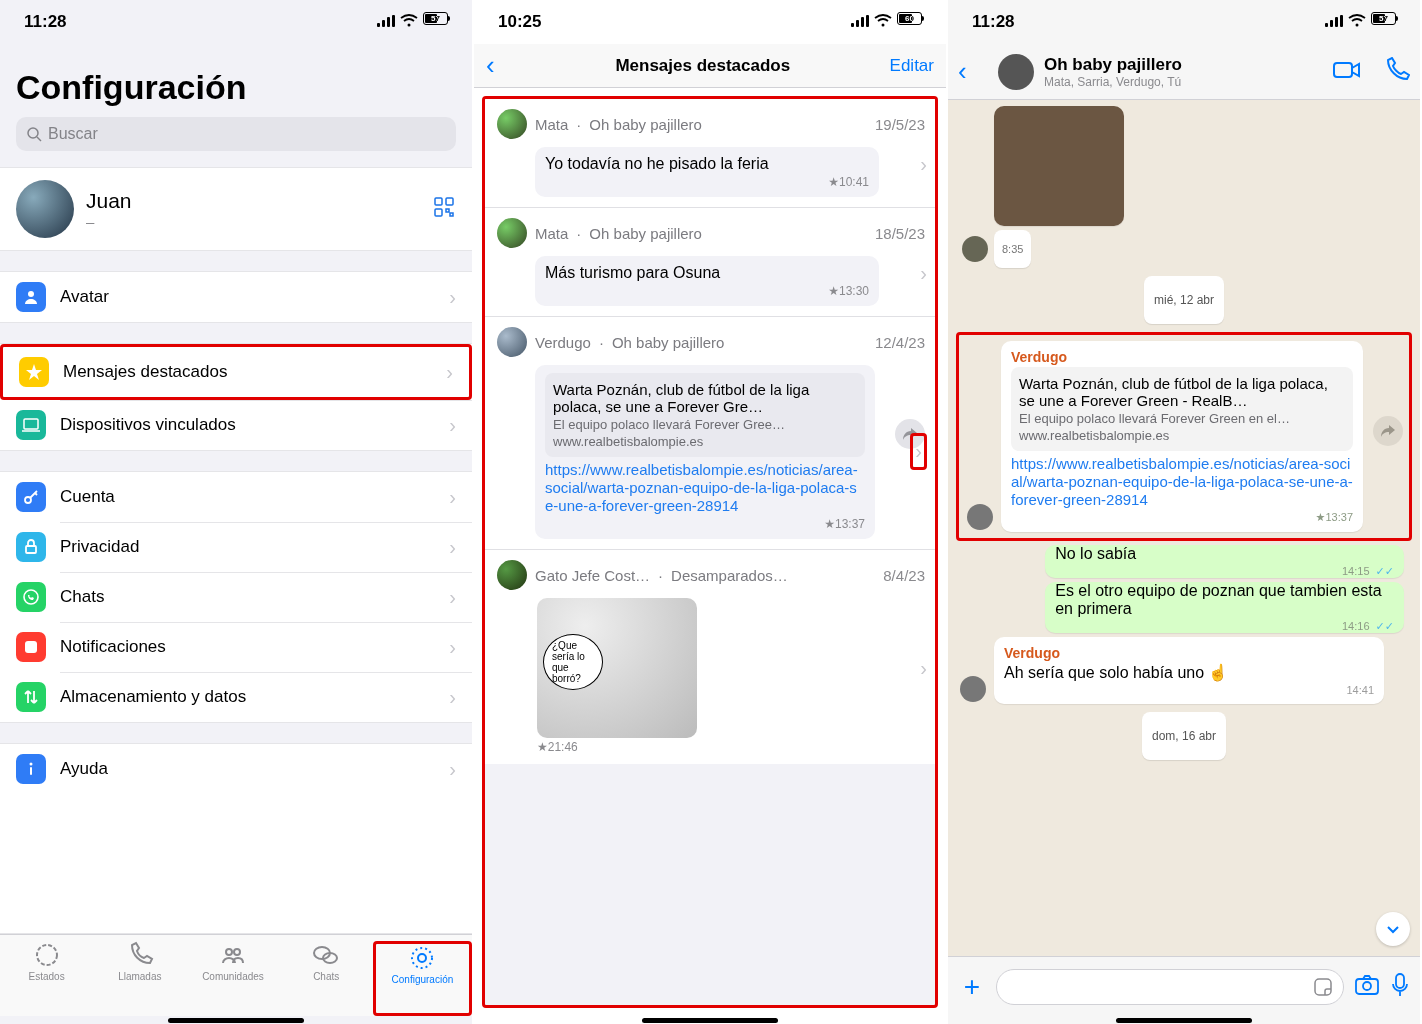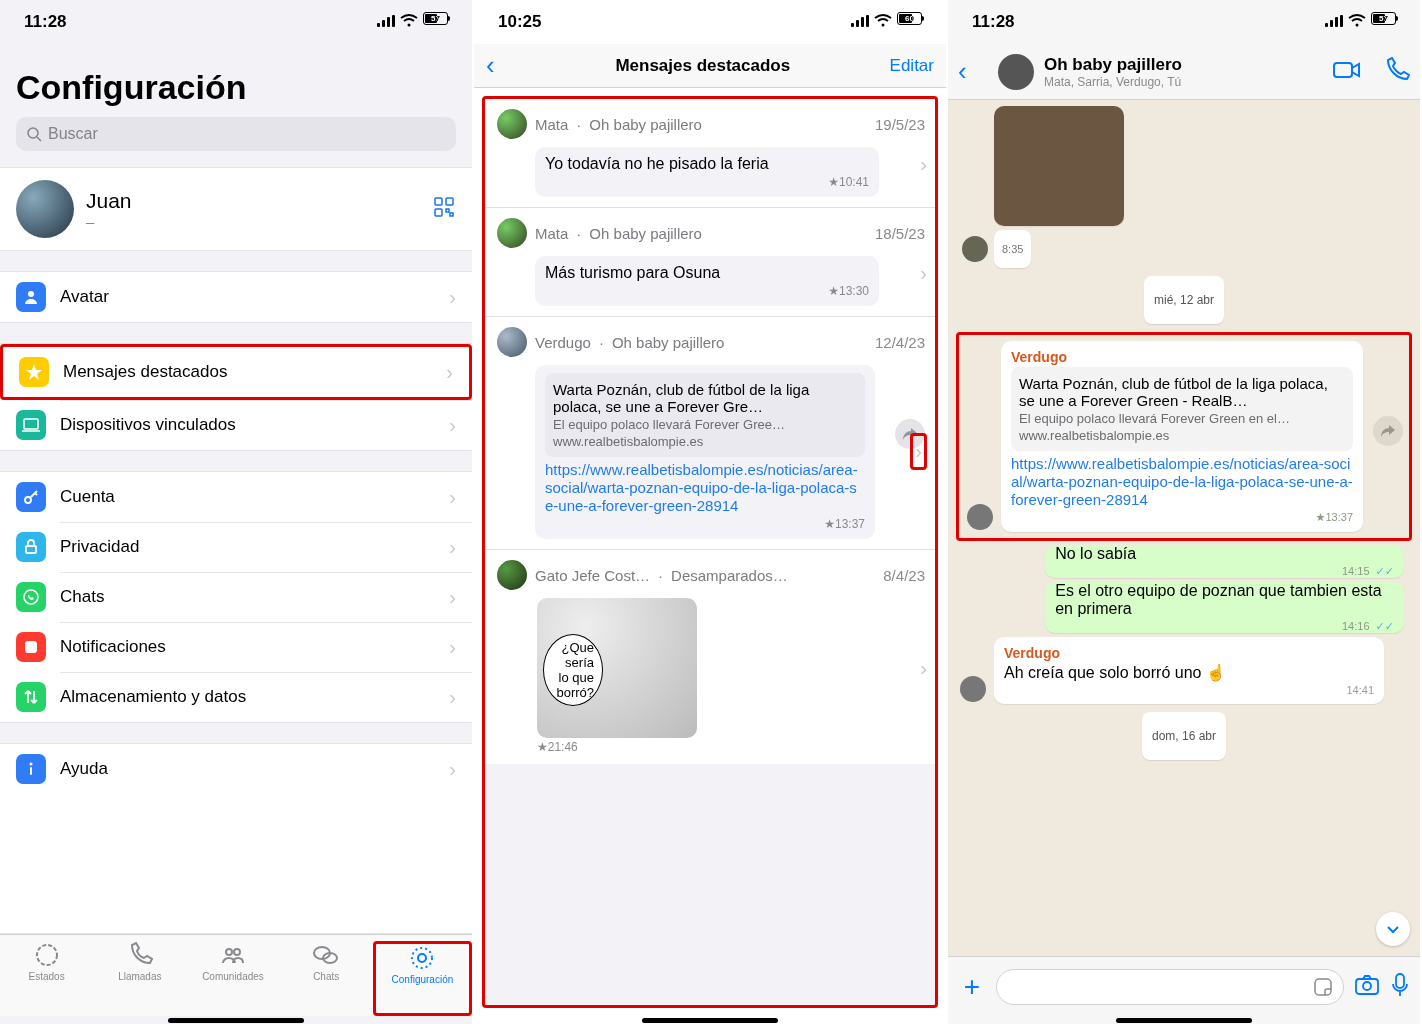--- a/index.html
+++ b/index.html
@@ -377,21 +377,21 @@
 
     <div class="msg-item">
       <div class="msg-head">
         <div class="msg-av msg-av3"></div>
         <span class="msg-from">Gato Jefe Cost…</span>
         <span class="msg-sep">·</span>
         <span class="msg-grp">Desamparados…</span>
         <span class="msg-date">8/4/23</span>
       </div>
       <div class="sticker-img" style="position:relative">
-        <div style="position:absolute;left:6px;top:36px;background:#fff;border:1px solid #000;border-radius:50%;padding:5px 8px;font-size:13px;width:60px;text-align:right">¿Que sería lo que borró?</div>
+        <div style="position:absolute;left:6px;top:36px;background:#fff;border:1px solid #000;border-radius:50%;padding:5px 8px;font-size:10px;width:60px;text-align:left">¿Que sería lo que borró?</div>
       </div>
       <div class="msg-time" style="margin-left:40px;text-align:left">★<span>21:46</span></div>
       <span class="msg-chev">›</span>
     </div>
 
   </div>
   <div class="homebar">
       <div></div>
     </div>
 </div>
@@ -470,21 +470,21 @@
       <div class="b-time"><span>14:15</span><span class="ticks"> ✓✓</span></div>
     </div>
     <div class="bubble-out">
       <span>Es el otro equipo de poznan que tambien esta en primera</span>
       <div class="b-time"><span>14:16</span><span class="ticks"> ✓✓</span></div>
     </div>
 
     <div class="bubble-in" style="position:relative">
       <div class="small-av msg-av2"></div>
       <div class="b-sender v">Verdugo</div>
-      <span>Ah creía que solo borró uno ☝️</span>
+      <span>Ah sería que solo había uno ☝️</span>
       <div class="b-time" style="color:#9c9c9c">14:41</div>
     </div>
 
     <div class="datepill">dom, 16 abr</div>
     <div class="scroll-down">
       <svg width="16" height="16" viewBox="0 0 16 16" fill="none" stroke="#007aff" stroke-width="2">
           <polyline points="3,6 8,11 13,6"></polyline>
         </svg>
     </div>
   </div>

